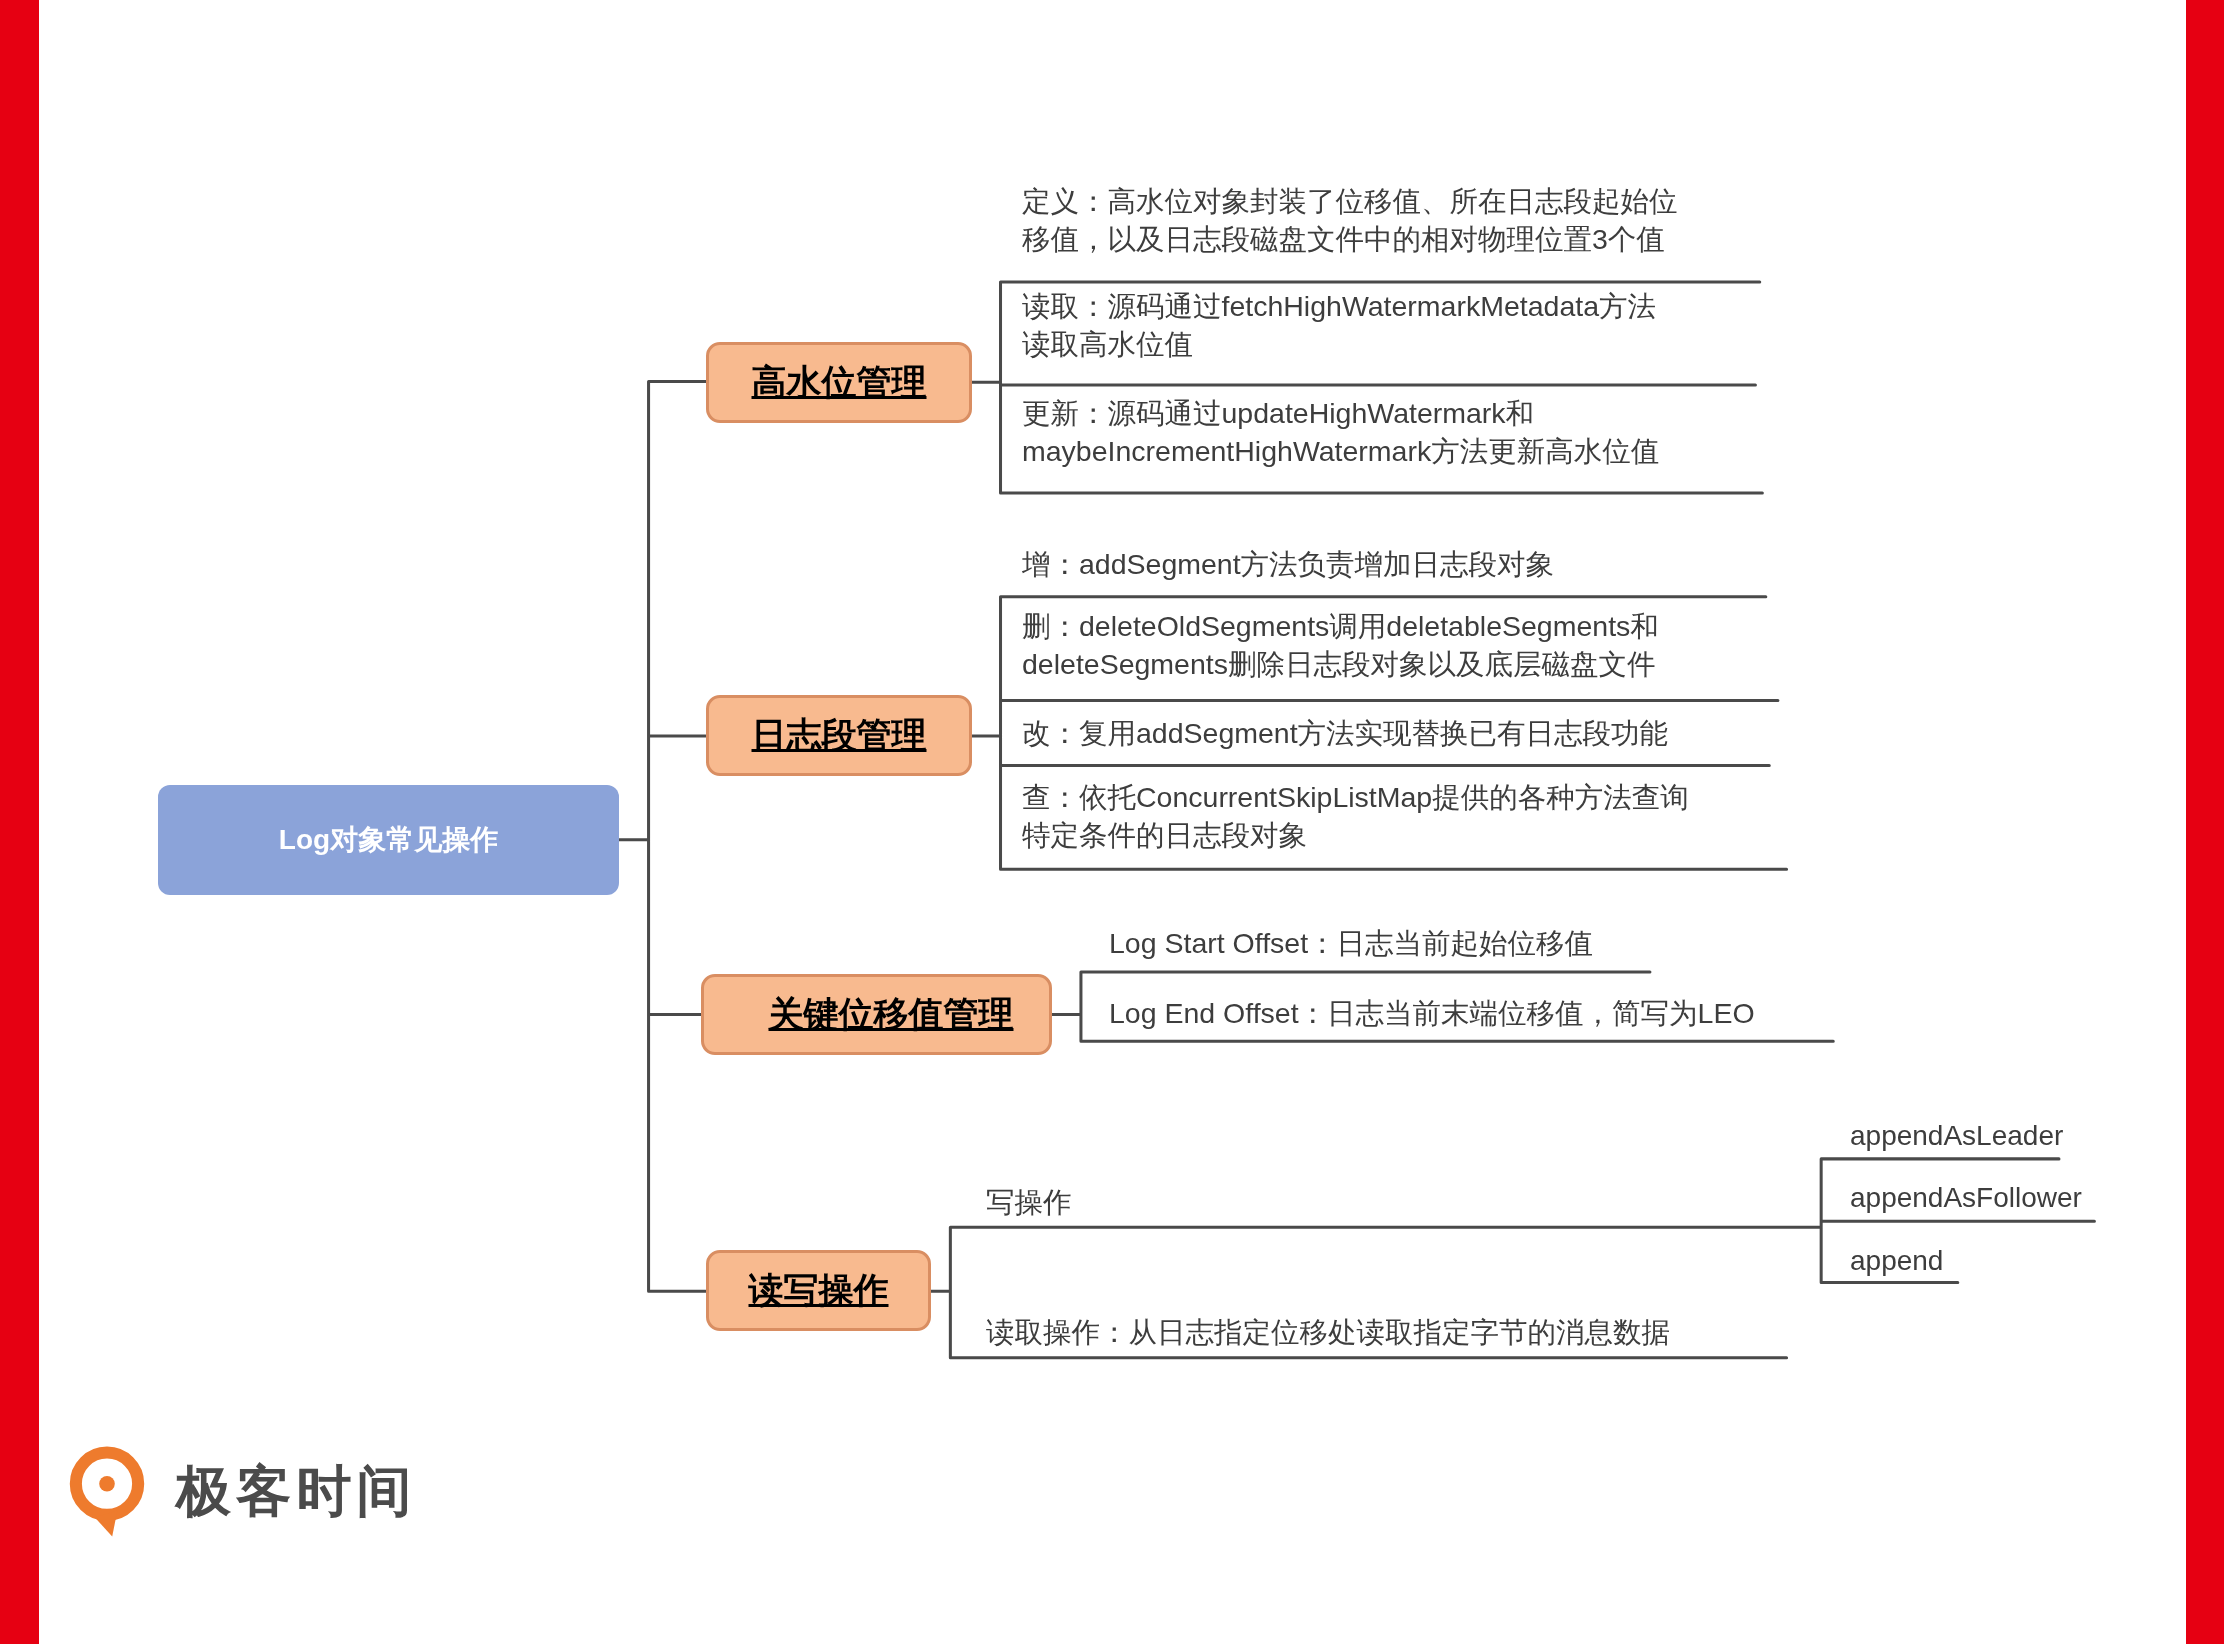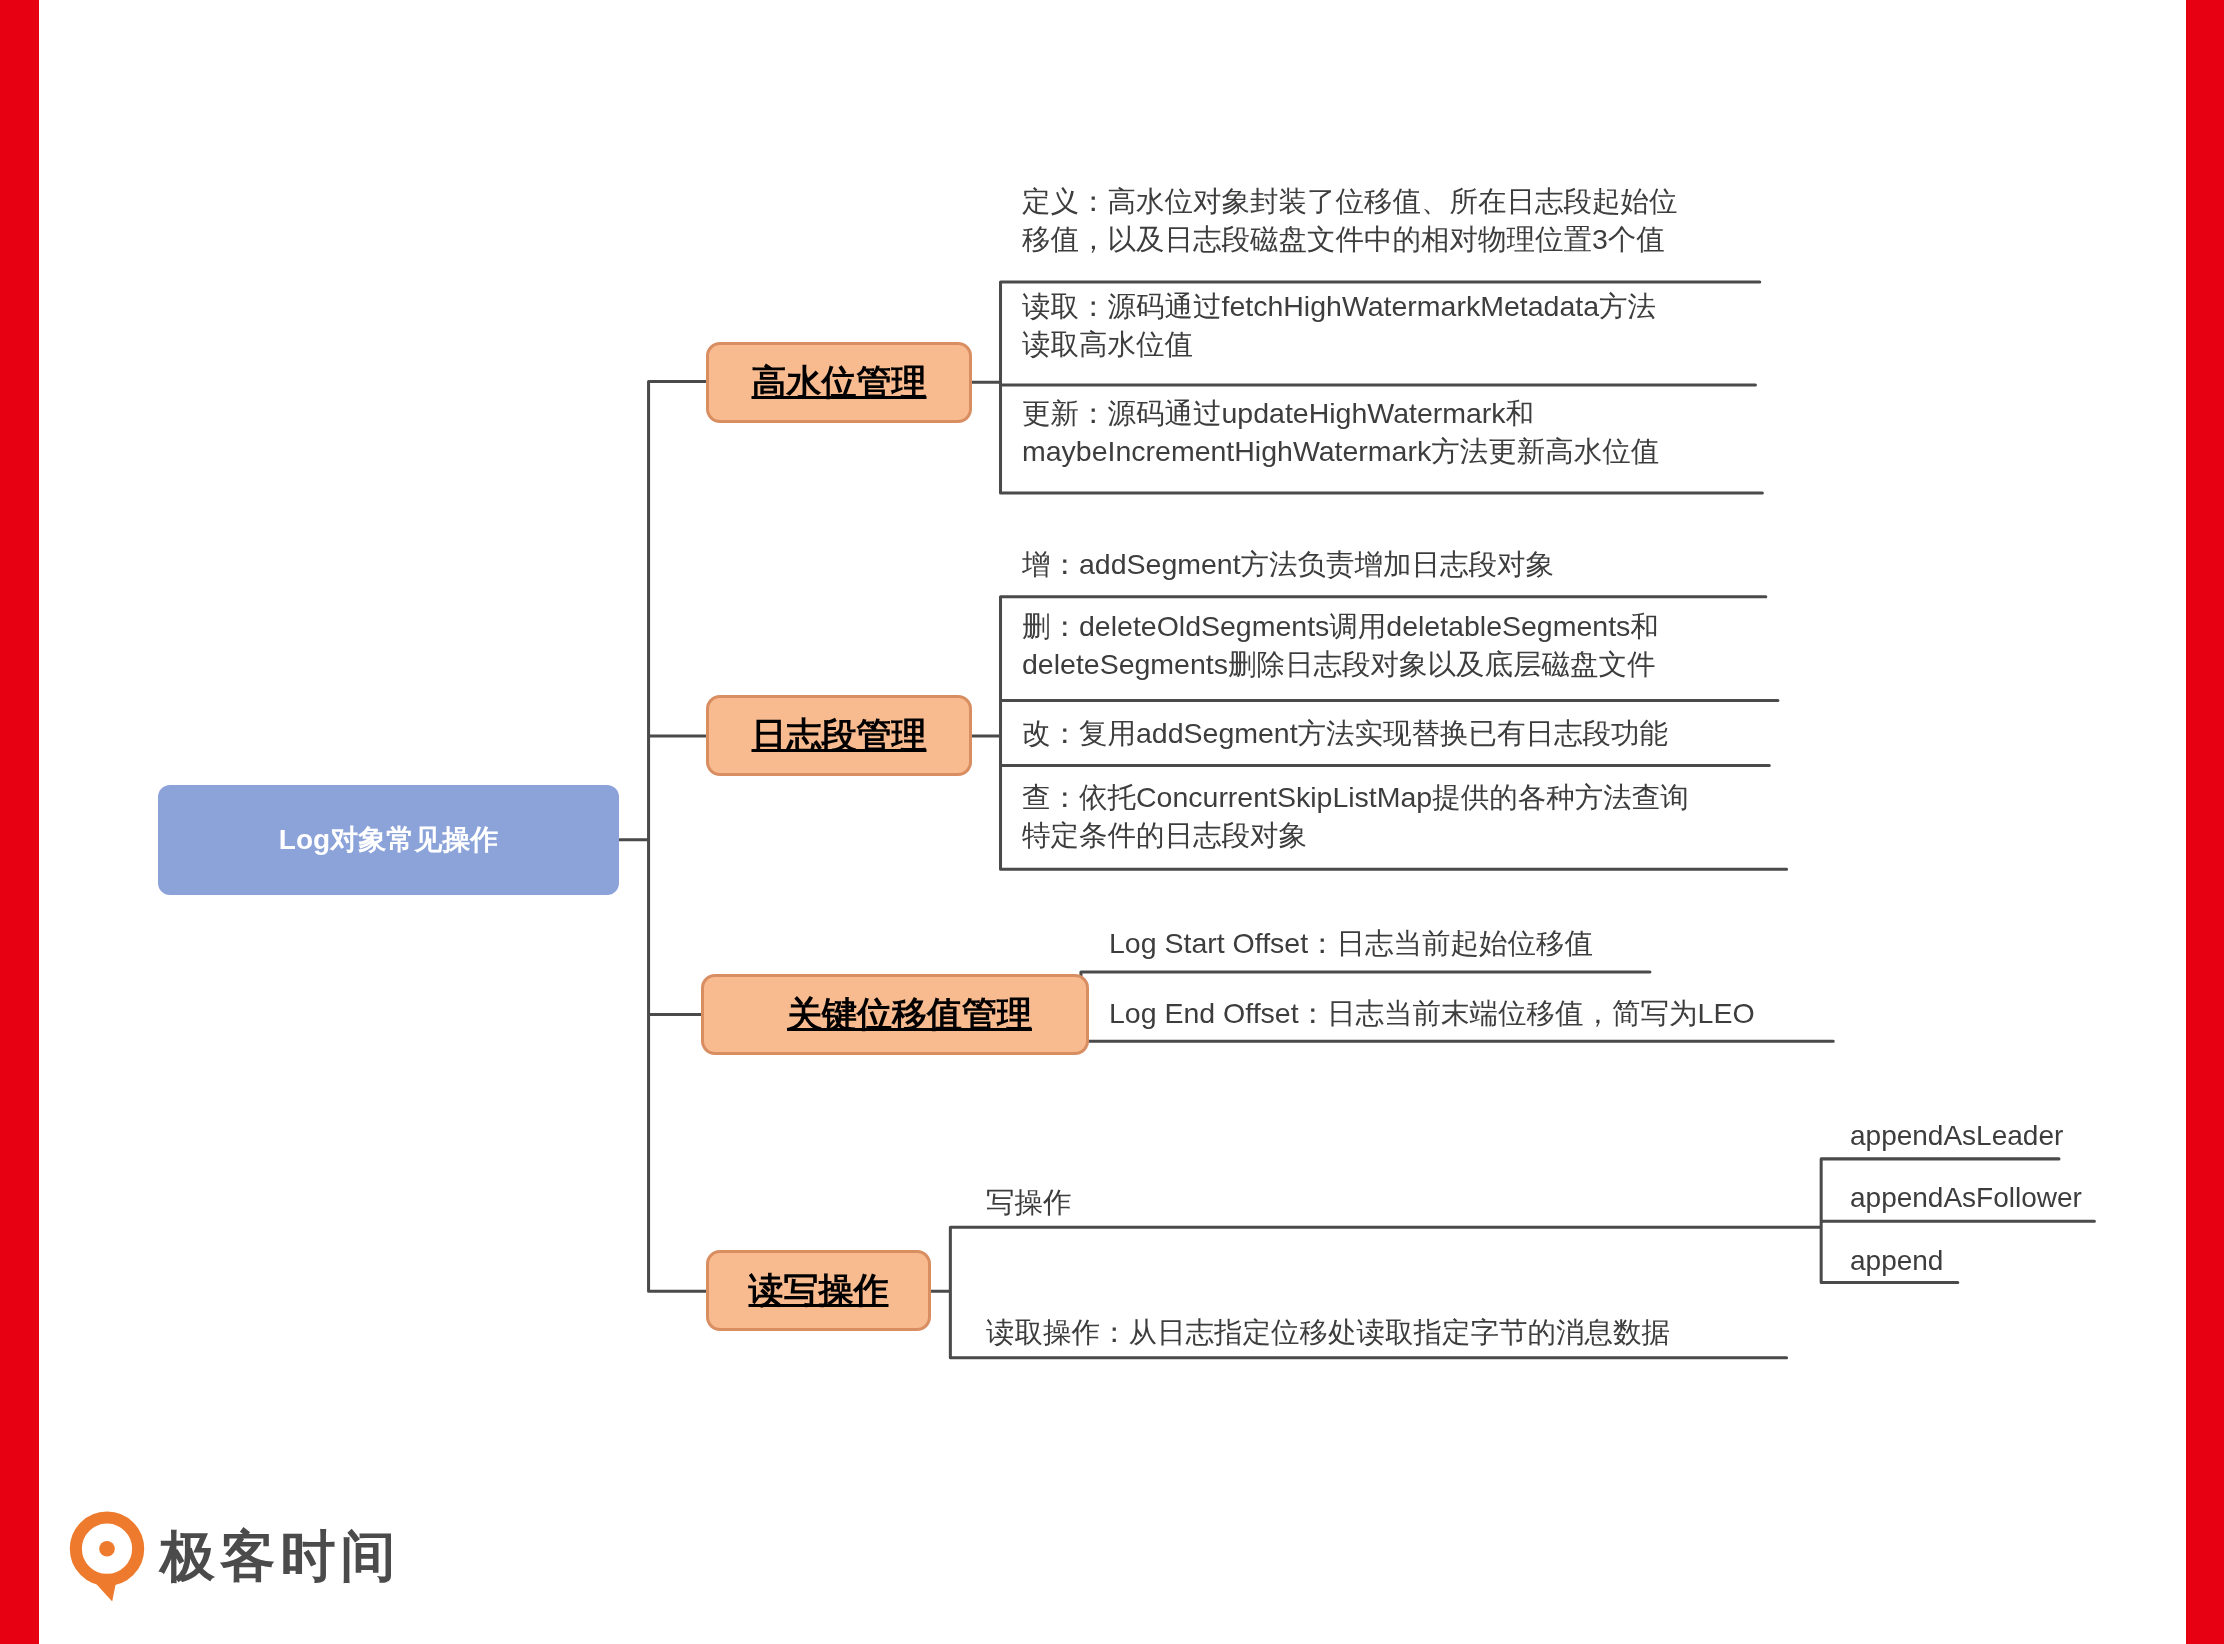--- a/index.html
+++ b/index.html
@@ -43,22 +43,22 @@
   .leaf {
     position:absolute;
     font-size:28.5px; line-height:38px; font-weight:400;
     color: var(--c-text, #3d3d3d);
     white-space:pre-line;
   }
   .subleaf {
     font-size:28px; font-weight:500;
   }
   .logo {
-    position:absolute; left:62px; top:1508px;
-    display:flex; align-items:center; gap:8px;justify-content:space-between;
+    position:absolute; left:62px; top:1443px;
+    display:flex; align-items:center; gap:24px;justify-content:space-between;
   }
   .logo-text {
     font-size:55px; font-weight:bold; letter-spacing:5.2px;
     color:#4b4b4b;
   }
 </style>
 </head>
 <body>
 
 <div class="canvas">
@@ -101,21 +101,21 @@
       M2106 1340 H2381
       M2106 1412 H2422
       M2106 1483 H2264
     "></path>
   </svg>
 
   <div class="node root-node" style="left:158px; top:785px; width:461px; height:110px;">Log对象常见操作</div>
 
   <div class="node branch-node" style="left:706px; top:342px; width:266px; height:81px;">高水位管理</div>
   <div class="node branch-node" style="left:706px; top:695px; width:266px; height:81px;">日志段管理</div>
-  <div class="node branch-node" style="left:701px; top:974px; width:388px; height:81px;padding-left:29px;">关键位移值管理</div>
+  <div class="node branch-node" style="left:701px; top:974px; width:351px; height:81px;padding-left:29px;">关键位移值管理</div>
   <div class="node branch-node" style="left:706px; top:1250px; width:225px; height:81px;">读写操作</div>
 
   <div class="leaf" style="left:1022px; top:182px;">定义：高水位对象封装了位移值、所在日志段起始位
 移值，以及日志段磁盘文件中的相对物理位置3个值</div>
   <div class="leaf" style="left:1022px; top:287px;">读取：源码通过fetchHighWatermarkMetadata方法
 读取高水位值</div>
   <div class="leaf" style="left:1022px; top:394px;">更新：源码通过updateHighWatermark和
 maybeIncrementHighWatermark方法更新高水位值</div>
 
   <div class="leaf" style="left:1022px; top:545px;text-align:right;">增：addSegment方法负责增加日志段对象</div>

